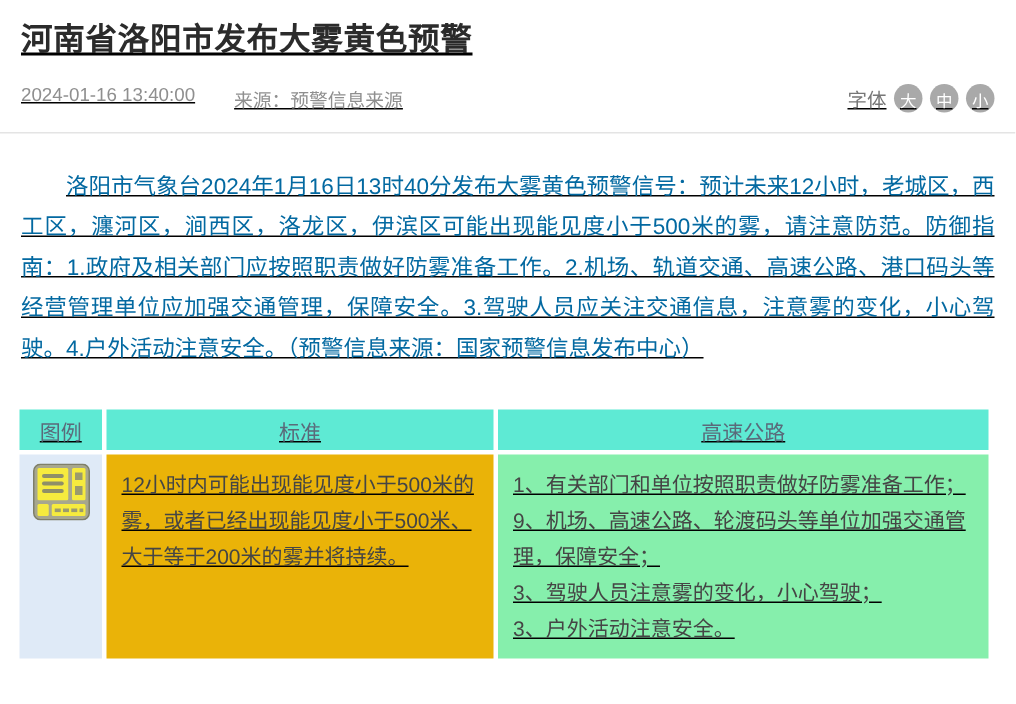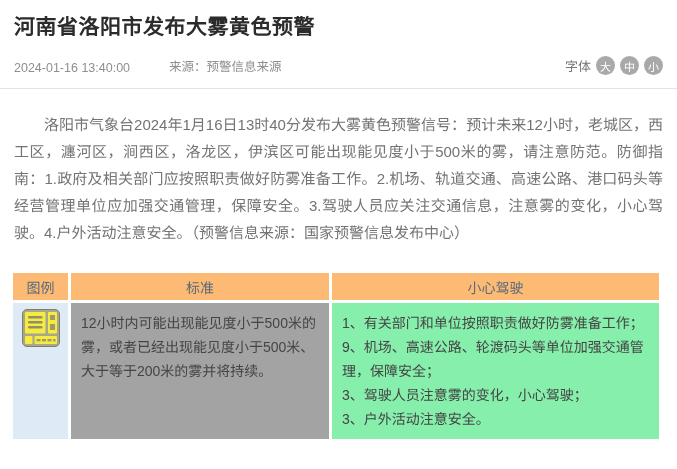--- a/index.html
+++ b/index.html
@@ -3,73 +3,73 @@
 <meta charset="utf-8">
 <style>
   * { box-sizing: border-box; }
   html,body { margin:0; padding:0; }
   body {
     width:677px; height:469px; overflow:hidden;
     background:#ffffff;
     font-family:"Liberation Sans","DejaVu Sans",sans-serif;
     -webkit-font-smoothing:antialiased;
   }
-  .page { padding:0 14px; }
+  .page { padding:0 14px;text-decoration:underline; }
 
   
   .article-title {
     margin:0; padding-top:12px;
     font-size:21px; line-height:30px; font-weight:bold;
     color:#2b2b2b; letter-spacing:0.5px;
   }
   .meta-row {
     margin-top:14px; height:19px;
     display:flex; justify-content:space-between; align-items:center;
     font-size:12.5px; color:#8f8f8f;
   }
-  .meta-left { display:flex; align-items:flex-end; gap:39px; }
+  .meta-left { display:flex; align-items:flex-start; gap:26px; }
   .font-controls { display:flex; align-items:center; gap:5px; color:#777; font-size:13px; }
   .font-btn {
     width:19px; height:19px; border-radius:50%;
     background:#a9a9a9; color:#ffffff;
     display:inline-flex; align-items:center; justify-content:center;
     font-size:11px; cursor:pointer; border:none; padding:0;
   }
   .divider {
     margin:13px -14px 0 -14px; height:0;
     border-top:1px solid #e4e4e4;
   }
 
   
   .article-body {
     margin-top:22px;
-    font-size:15px; line-height:27px; color:#737373;
+    font-size:15px; line-height:27px; color:#0369a1;
     text-align:justify;
   }
   .article-body p { margin:0; text-indent:2em; }
 
   
   table.legend-table {
     margin:24px 0 0 -4px;
     width:652px;
     border-collapse:separate; border-spacing:3px;
     table-layout:fixed;
   }
   .legend-table th {
-    background:#fdba74; color:#5a6a7a;
+    background:#5eead4; color:#5a6a7a;
     font-weight:normal; font-size:14px;
     height:27px; padding:2px 4px; text-align:center;
   }
   .legend-table td {
     vertical-align:top;
     font-size:14px; line-height:24px; color:#454545;
     padding:8px 10px;
   }
   td.cell-legend { background:#dfeaf7; text-align:center; padding:6px 2px; }
-  td.cell-standard { background:#a3a3a3; }
+  td.cell-standard { background:#eab308; }
   td.cell-guide { background:#86efac; }
   .guide-line { margin:0; }
   .icon-wrap { display:inline-block; width:38px; height:38px; }
 </style>
 </head>
 <body>
 
 <div class="page">
 
   <h1 class="article-title">河南省洛阳市发布大雾黄色预警</h1>
@@ -96,21 +96,21 @@
   <table class="legend-table">
     <colgroup>
       <col style="width:55px">
         <col style="width:258px">
         <col>
     </colgroup>
     <thead>
       <tr>
         <th>图例</th>
         <th>标准</th>
-        <th>小心驾驶</th>
+        <th>高速公路</th>
       </tr>
     </thead>
     <tbody>
       <tr>
         <td class="cell-legend">
           <span class="icon-wrap">
             <svg width="38" height="38" viewBox="0 0 38 38" aria-hidden="true">
               <rect x="0.5" y="0.5" width="37" height="37" rx="4.5" fill="#a7a78e" stroke="#7f7f68"></rect>
 
               <rect x="3" y="3" width="20.5" height="21.5" rx="1" fill="#f6eb3e"></rect>

